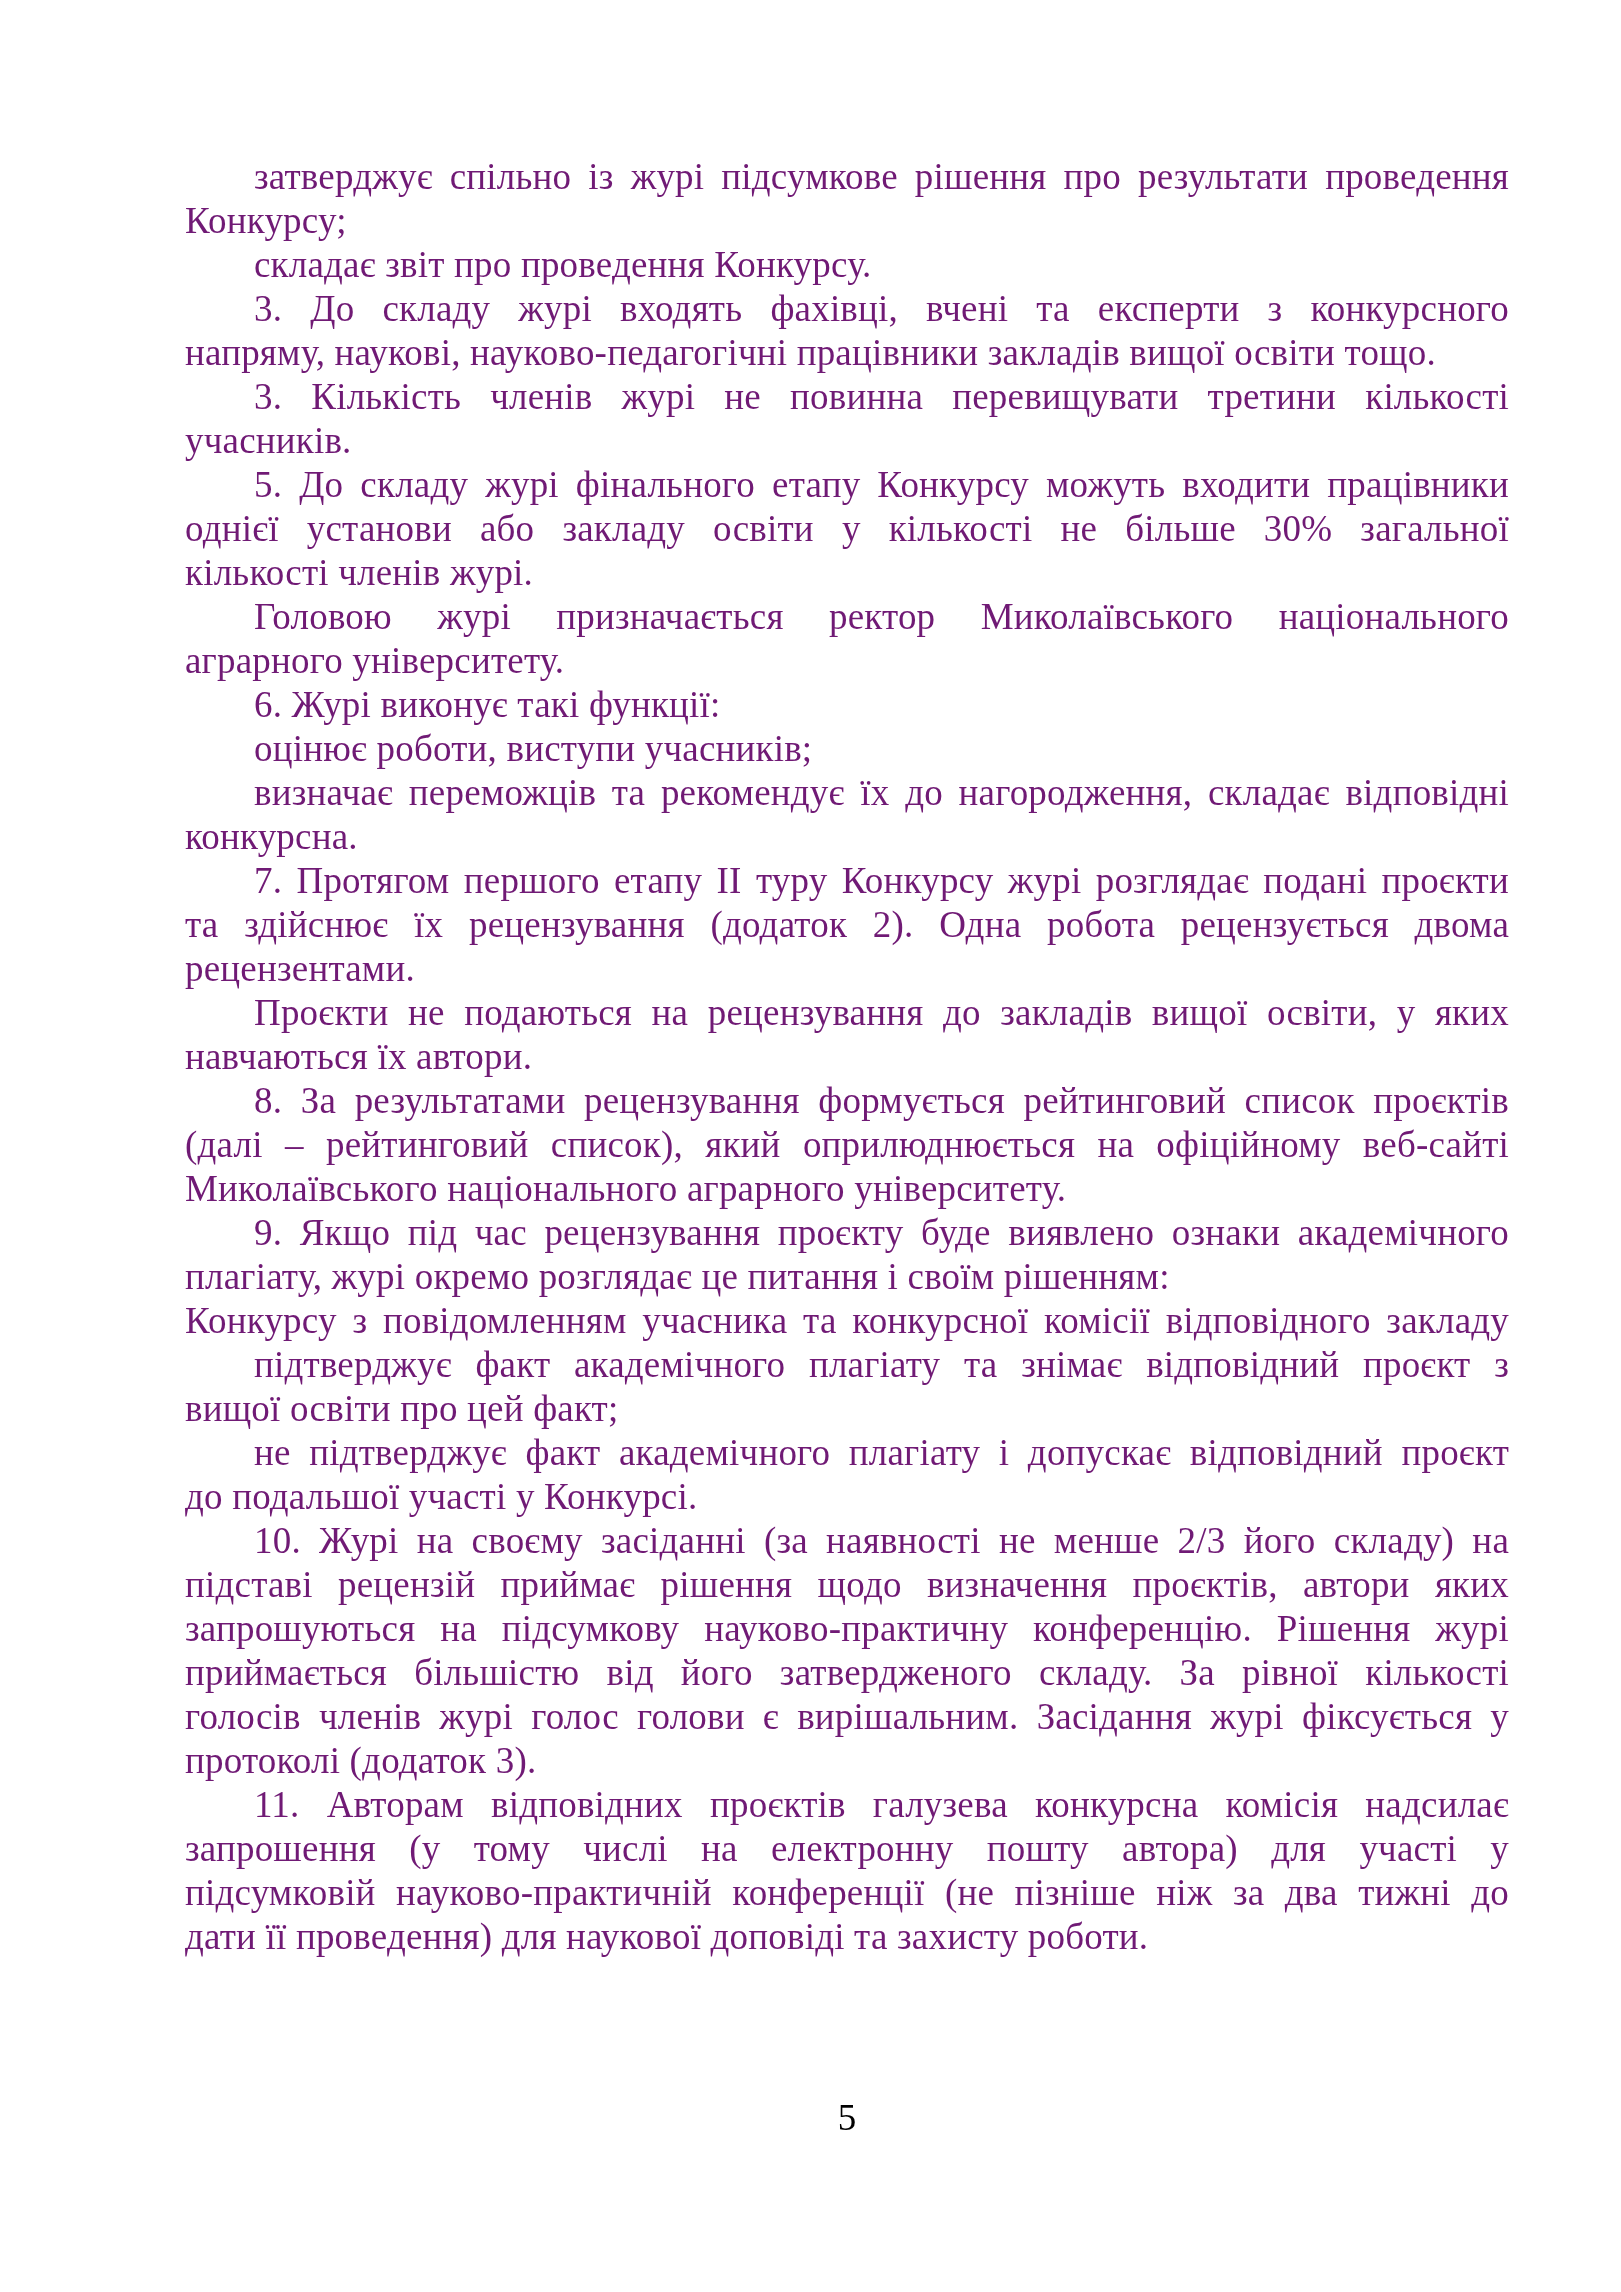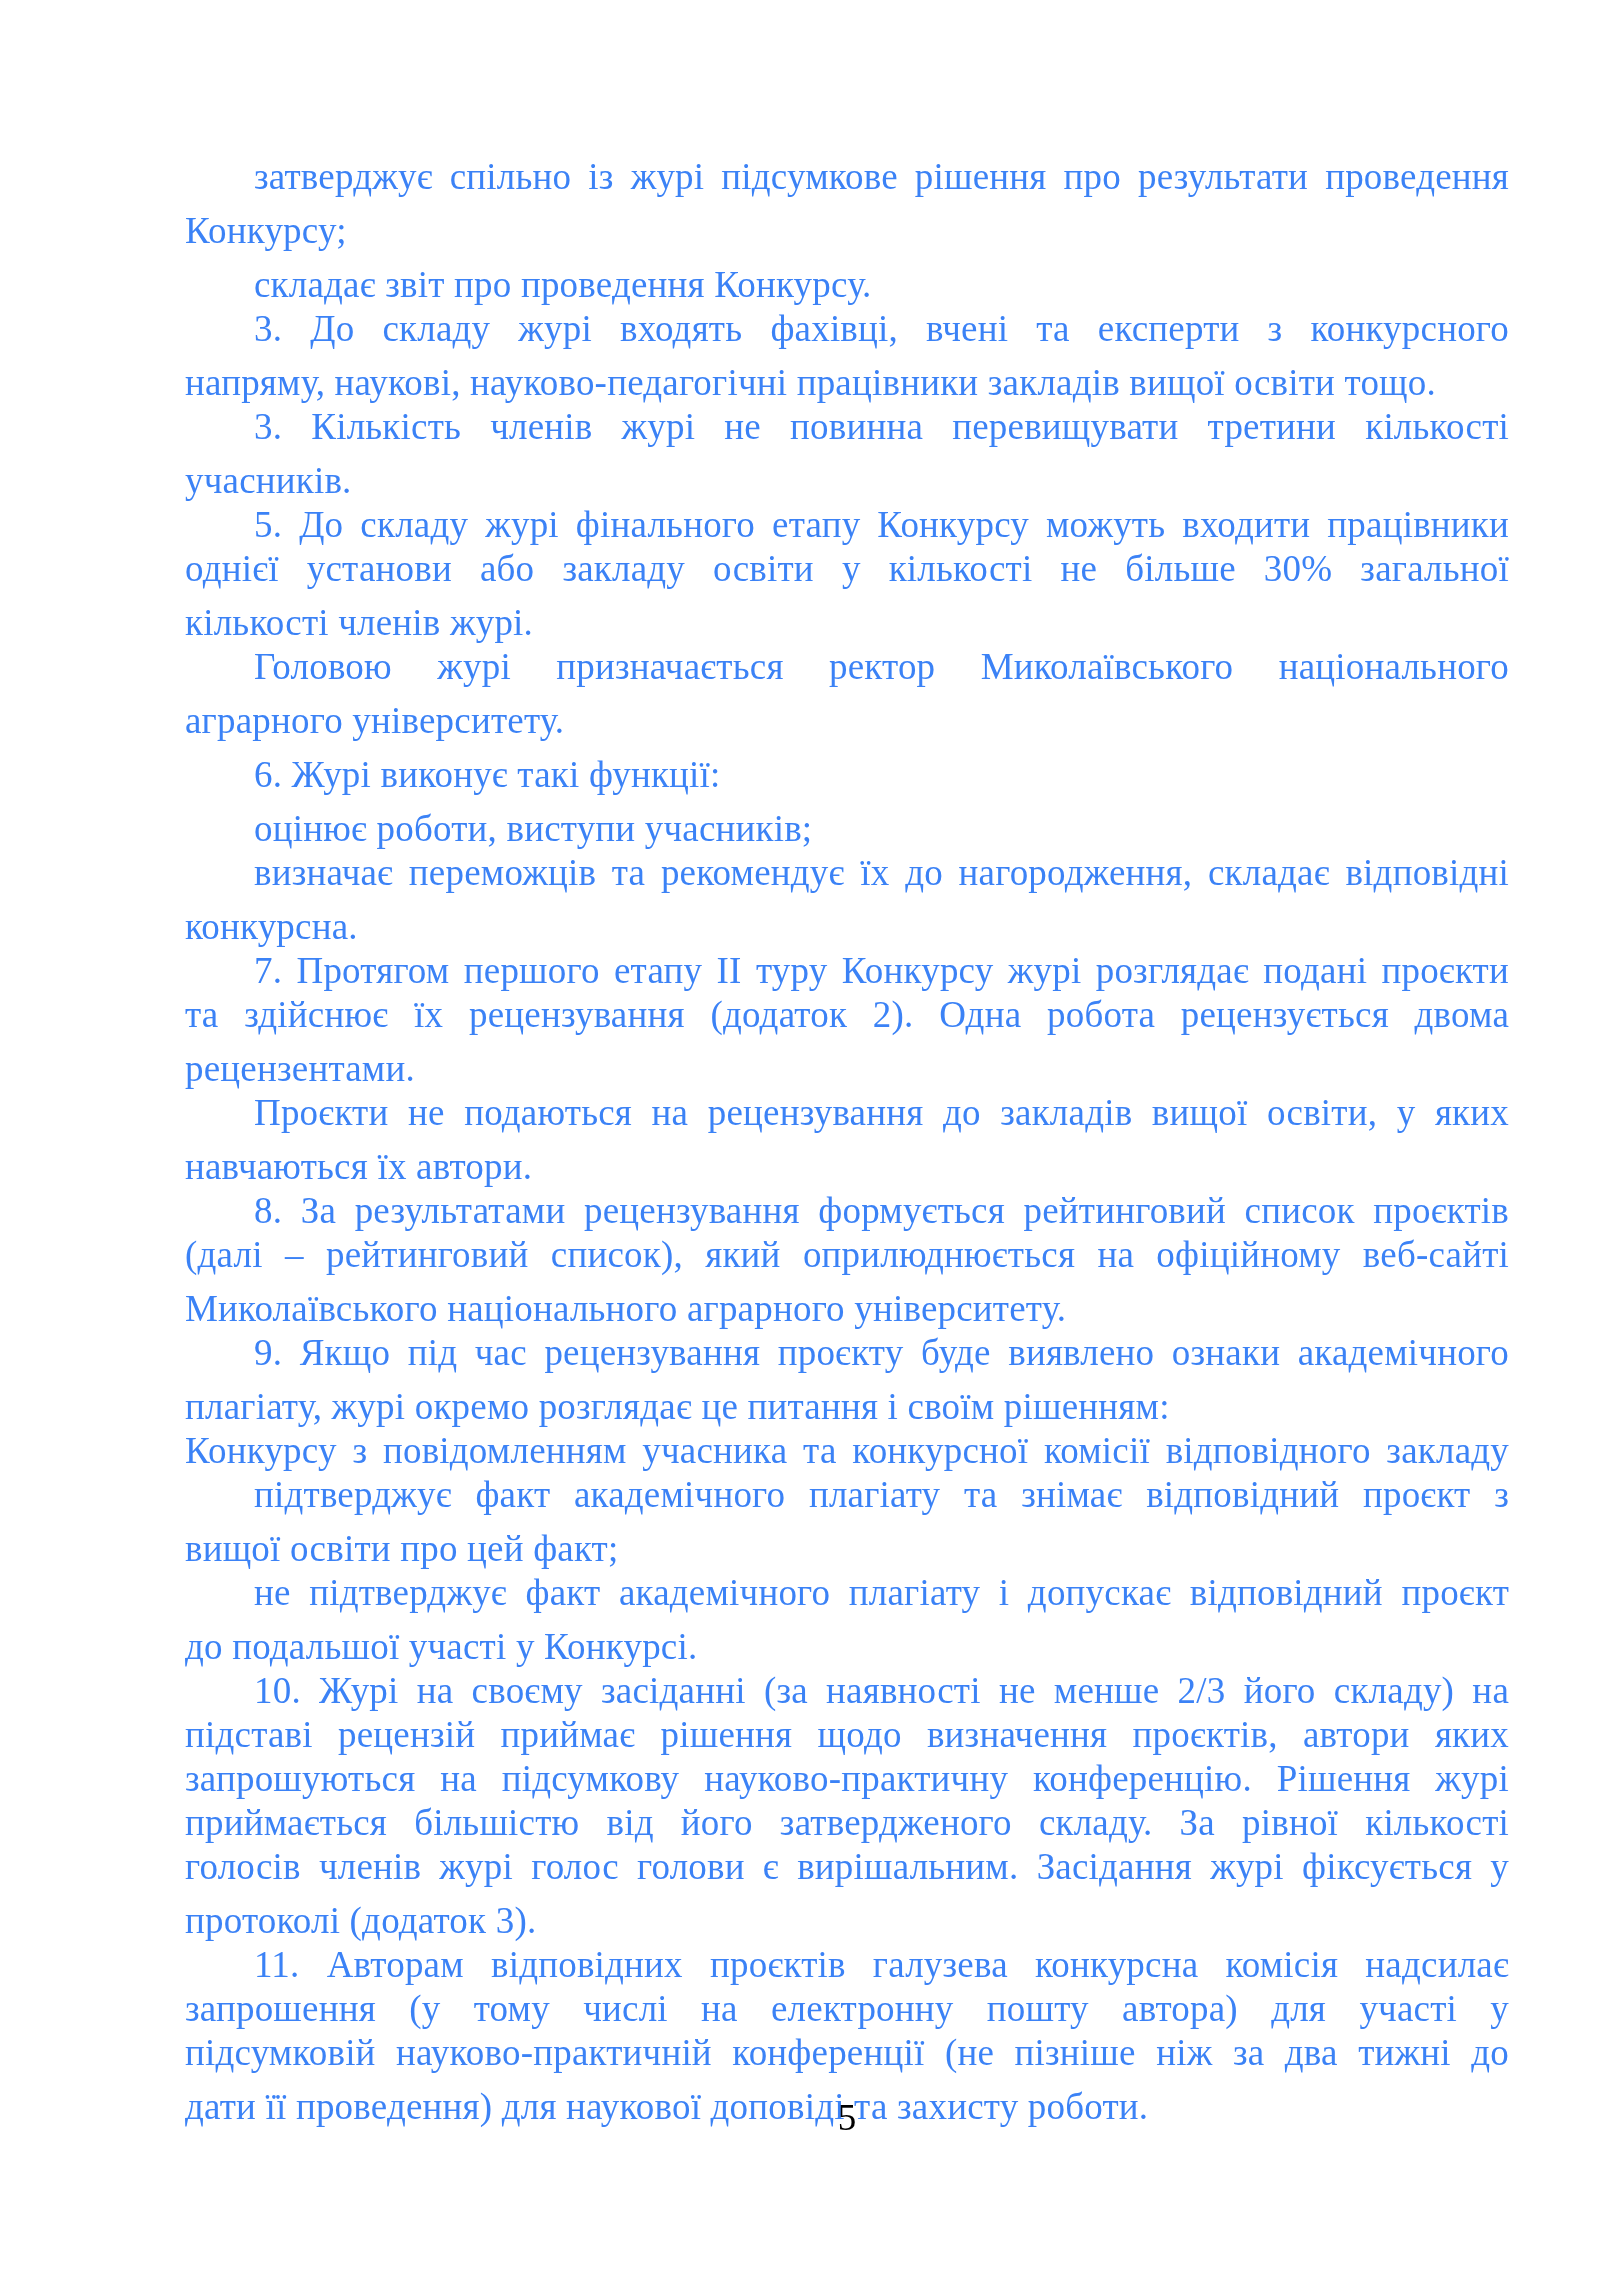--- a/index.html
+++ b/index.html
@@ -20,34 +20,33 @@
     position: absolute;
     left: 185px;
     top: 155px;
     width: 1324px;
   }
   .line {
     font-size: 37px;
     line-height: 44px;
     height: 44px;
     overflow: hidden;
-    color: #3b82f6;
+    color: #701a75;
     letter-spacing: 0.2px;
   }
   .line.indent {
     text-indent: 69px;
   }
   .line.justify {
     text-align: justify;
     text-align-last: justify;
   }
   .line.left {
     text-align: left;
     text-align-last: left;
-    margin-top: 10px;
   }
   .page-number {
     position: absolute;
     left: 185px;
     width: 1324px;
     top: 2096px;
     text-align: center;
     font-size: 37px;
     line-height: 44px;
     color: #000000;

